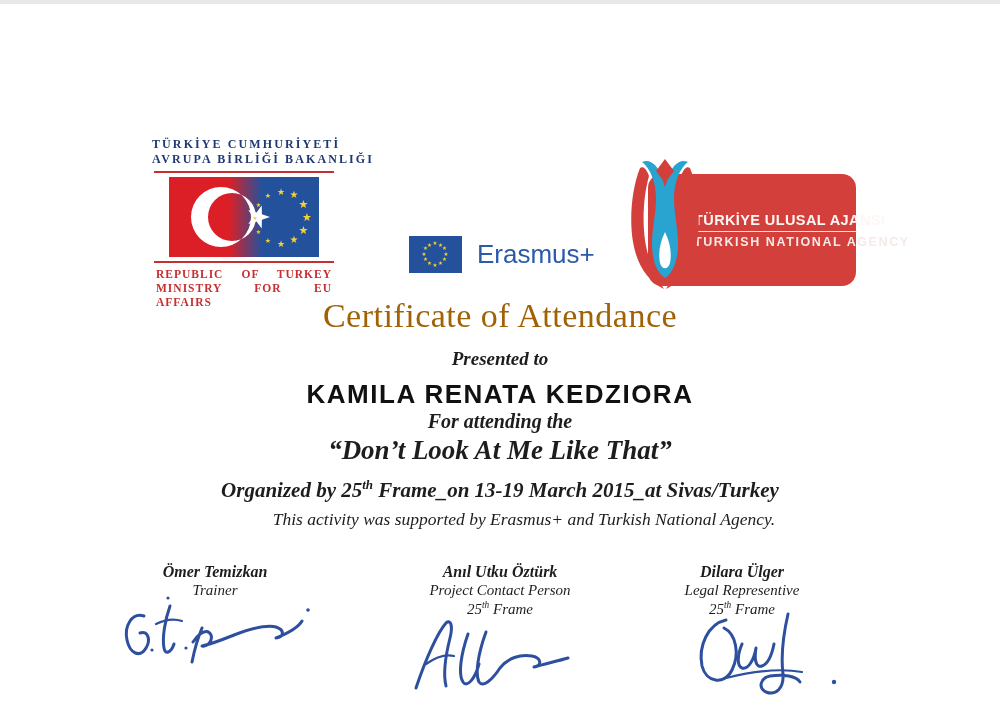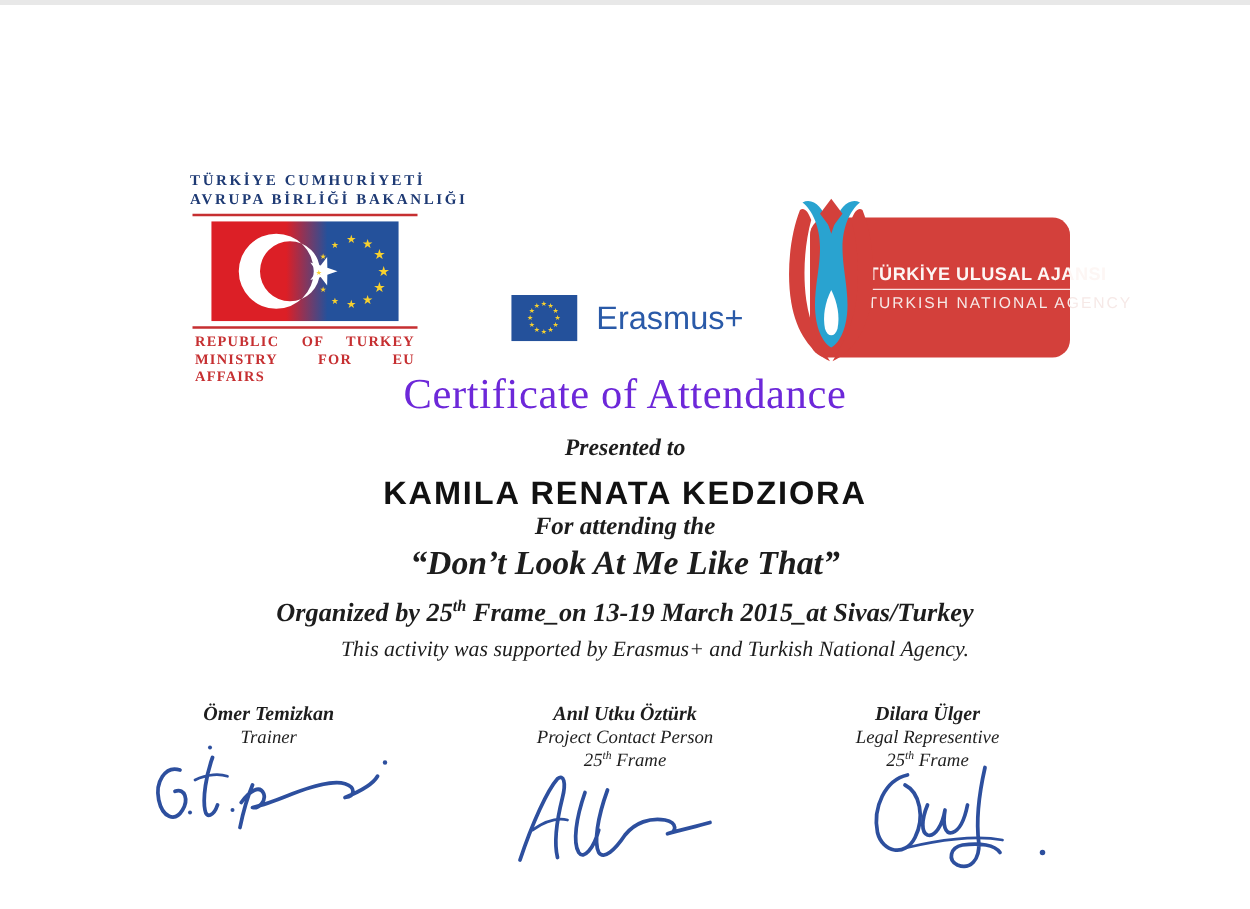--- a/index.html
+++ b/index.html
@@ -21,28 +21,28 @@
   .erasmus{position:absolute;left:409px;top:232px;display:flex;align-items:center;gap:15px;}
   .erasmus-label{font-family:"Liberation Sans",sans-serif;font-size:26px;color:#2a5aa8;}
   
   .tna{position:absolute;left:628px;top:152px;width:236px;height:142px;}
   .tna-rect{position:absolute;left:20px;top:18px;width:208px;height:112px;
             background:#d3403b;border-radius:14px;
             display:flex;flex-direction:column;justify-content:center;
             padding-left:46px;box-sizing:border-box;}
   .tna-line1{font-family:"Liberation Sans",sans-serif;font-weight:700;font-size:14.5px;
              color:#fdf6f4;letter-spacing:0.4px;white-space:nowrap;}
-  .tna-line2{font-family:"Liberation Sans",sans-serif;font-weight:400;font-size:12.5px;
+  .tna-line2{font-family:"Liberation Sans",sans-serif;font-weight:700;font-size:12.5px;
              color:#f6e9e7;letter-spacing:1.6px;white-space:nowrap;
              border-top:1.5px solid rgba(255,255,255,.85);margin-top:3px;padding-top:3px;
              width:max-content;}
   .tna-tulip{position:absolute;left:0;top:0;}
   
   .cline{position:absolute;left:0;width:1000px;text-align:center;white-space:nowrap;}
-  .title{top:293px;font-size:34px;letter-spacing:0.5px;color:#6d28d9;}
+  .title{top:293px;font-size:34px;letter-spacing:0.5px;color:#a16207;}
   .presented{top:344px;font-size:19px;font-style:italic;font-weight:600;}
   .recipient{top:375px;font-family:"Liberation Sans",sans-serif;font-weight:700;
              font-size:26px;letter-spacing:1.5px;color:#111;}
   .attending{top:406px;font-size:20px;font-style:italic;font-weight:600;}
   .event{top:431px;font-size:27px;font-style:italic;font-weight:700;}
   .organized{top:474px;font-size:21px;font-style:italic;font-weight:600;}
   .supported{top:505px;font-size:17.5px;font-style:italic;font-weight:500;padding-left:24px;}
   sup.th{font-size:0.62em;vertical-align:super;line-height:0;}
   
   .sig-col{position:absolute;top:558px;transform:translateX(-50%);text-align:center;

